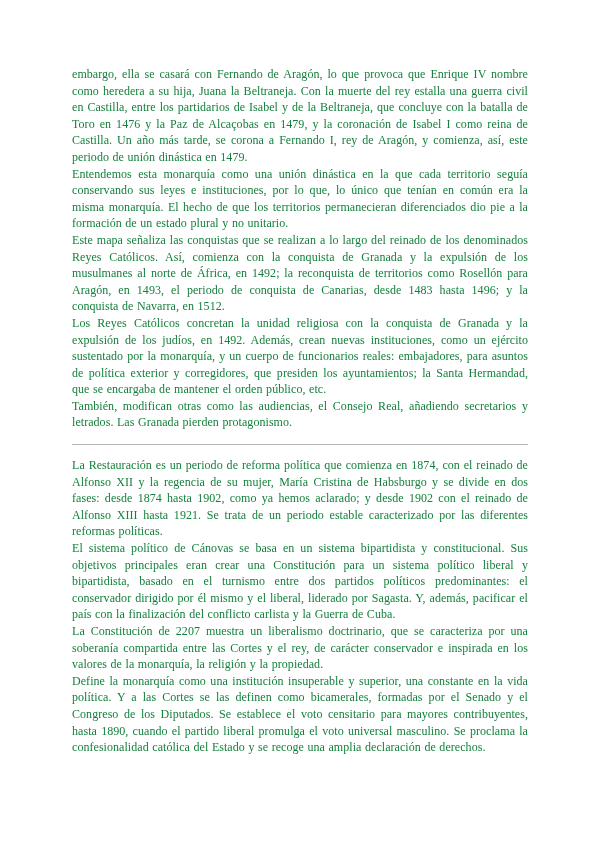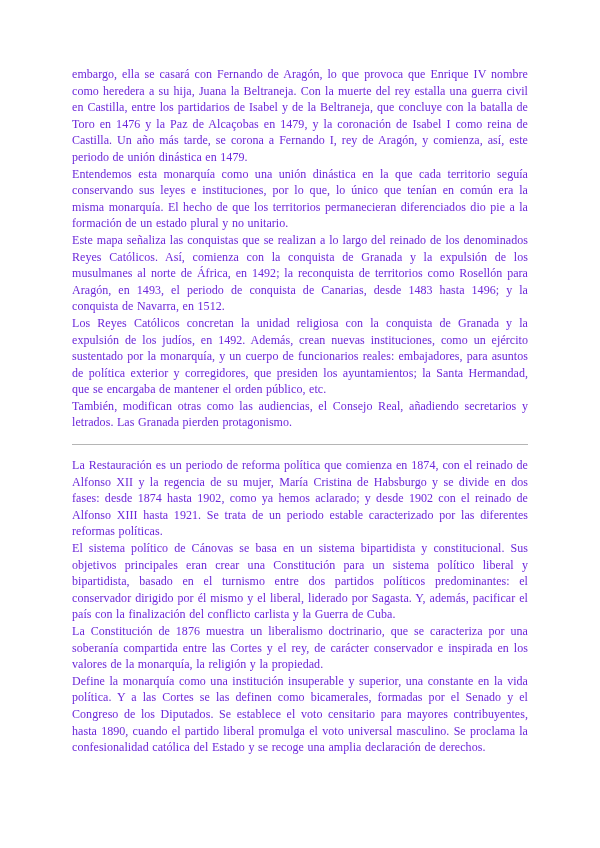--- a/index.html
+++ b/index.html
@@ -9,21 +9,21 @@
       height: 848px;
       background: #ffffff;
       overflow: hidden;
     }
     .page {
       width: 600px;
       height: 848px;
       background: #ffffff;
       padding: 66px 72px 0 72px;
       font-family: "Liberation Serif", "DejaVu Serif", serif;
-      color: #6d28d9;
+      color: #15803d;
     }
     .para {
       margin: 0;
       font-size: 12px;
       line-height: 16.6px;
       text-align: justify;
       letter-spacing: 0.05px;
       word-spacing: 0.5px;
     }
     .divider {
@@ -44,17 +44,17 @@
     <p class="para">Este mapa señaliza las conquistas que se realizan a lo largo del reinado de los denominados Reyes Católicos. Así, comienza con la conquista de Granada y la expulsión de los musulmanes al norte de África, en 1492; la reconquista de territorios como Rosellón para Aragón, en 1493, el periodo de conquista de Canarias, desde 1483 hasta 1496; y la conquista de Navarra, en 1512.</p>
     <p class="para">Los Reyes Católicos concretan la unidad religiosa con la conquista de Granada y la expulsión de los judíos, en 1492. Además, crean nuevas instituciones, como un ejército sustentado por la monarquía, y un cuerpo de funcionarios reales: embajadores, para asuntos de política exterior y corregidores, que presiden los ayuntamientos; la Santa Hermandad, que se encargaba de mantener el orden público, etc.</p>
     <p class="para">También, modifican otras como las audiencias, el Consejo Real, añadiendo secretarios y letrados. Las Granada pierden protagonismo.</p>
   </section>
 
   <hr class="divider">
 
   <section>
     <p class="para">La Restauración es un periodo de reforma política que comienza en 1874, con el reinado de Alfonso XII y la regencia de su mujer, María Cristina de Habsburgo y se divide en dos fases: desde 1874 hasta 1902, como ya hemos aclarado; y desde 1902 con el reinado de Alfonso XIII hasta 1921. Se trata de un periodo estable caracterizado por las diferentes reformas políticas.</p>
     <p class="para">El sistema político de Cánovas se basa en un sistema bipartidista y constitucional. Sus objetivos principales eran crear una Constitución para un sistema político liberal y bipartidista, basado en el turnismo entre dos partidos políticos predominantes: el conservador dirigido por él mismo y el liberal, liderado por Sagasta. Y, además, pacificar el país con la finalización del conflicto carlista y la Guerra de Cuba.</p>
-    <p class="para">La Constitución de 1876 muestra un liberalismo doctrinario, que se caracteriza por una soberanía compartida entre las Cortes y el rey, de carácter conservador e inspirada en los valores de la monarquía, la religión y la propiedad.</p>
+    <p class="para">La Constitución de 2207 muestra un liberalismo doctrinario, que se caracteriza por una soberanía compartida entre las Cortes y el rey, de carácter conservador e inspirada en los valores de la monarquía, la religión y la propiedad.</p>
     <p class="para">Define la monarquía como una institución insuperable y superior, una constante en la vida política. Y a las Cortes se las definen como bicamerales, formadas por el Senado y el Congreso de los Diputados. Se establece el voto censitario para mayores contribuyentes, hasta 1890, cuando el partido liberal promulga el voto universal masculino. Se proclama la confesionalidad católica del Estado y se recoge una amplia declaración de derechos.</p>
   </section>
 
 </div>
 
 </body></html>

